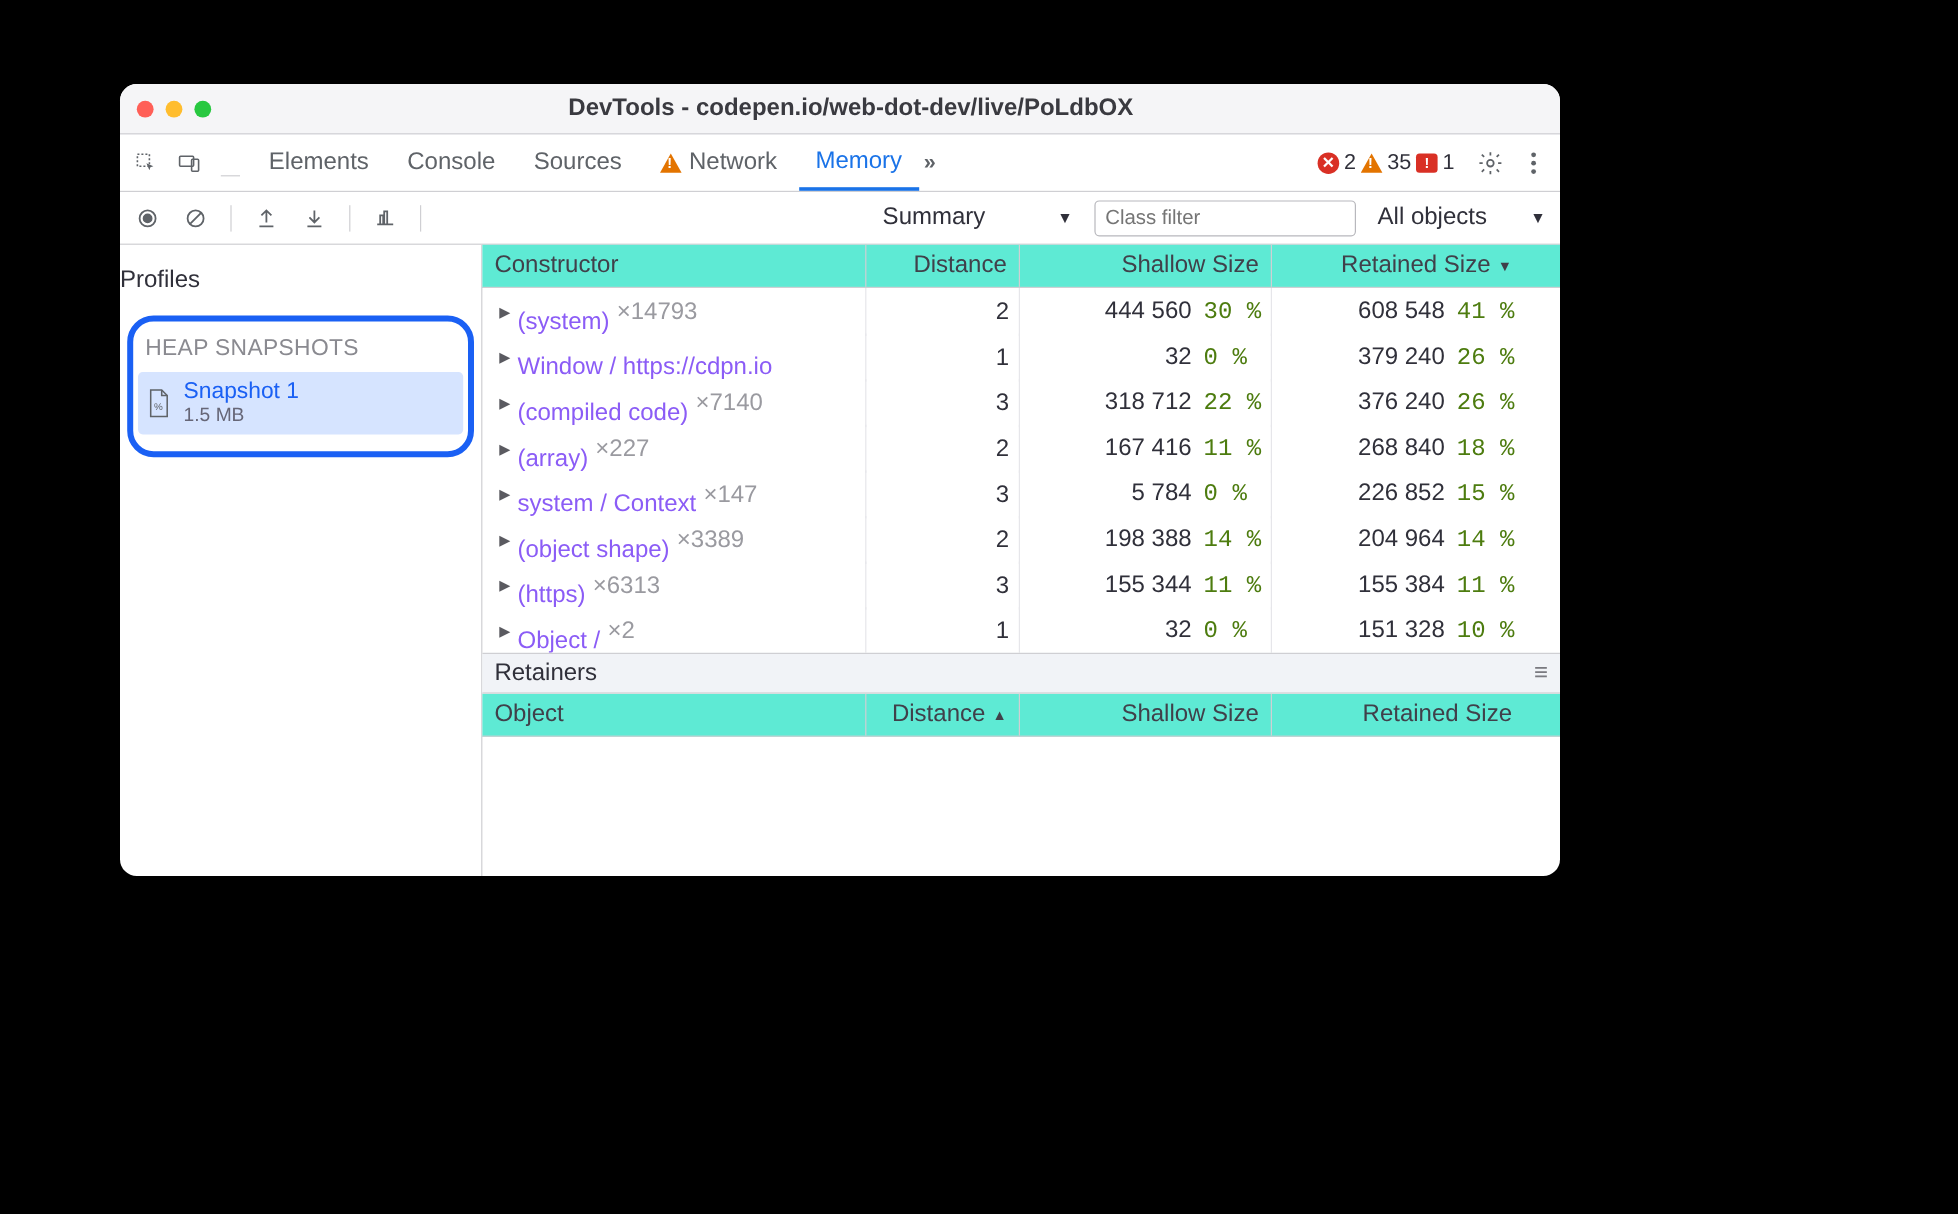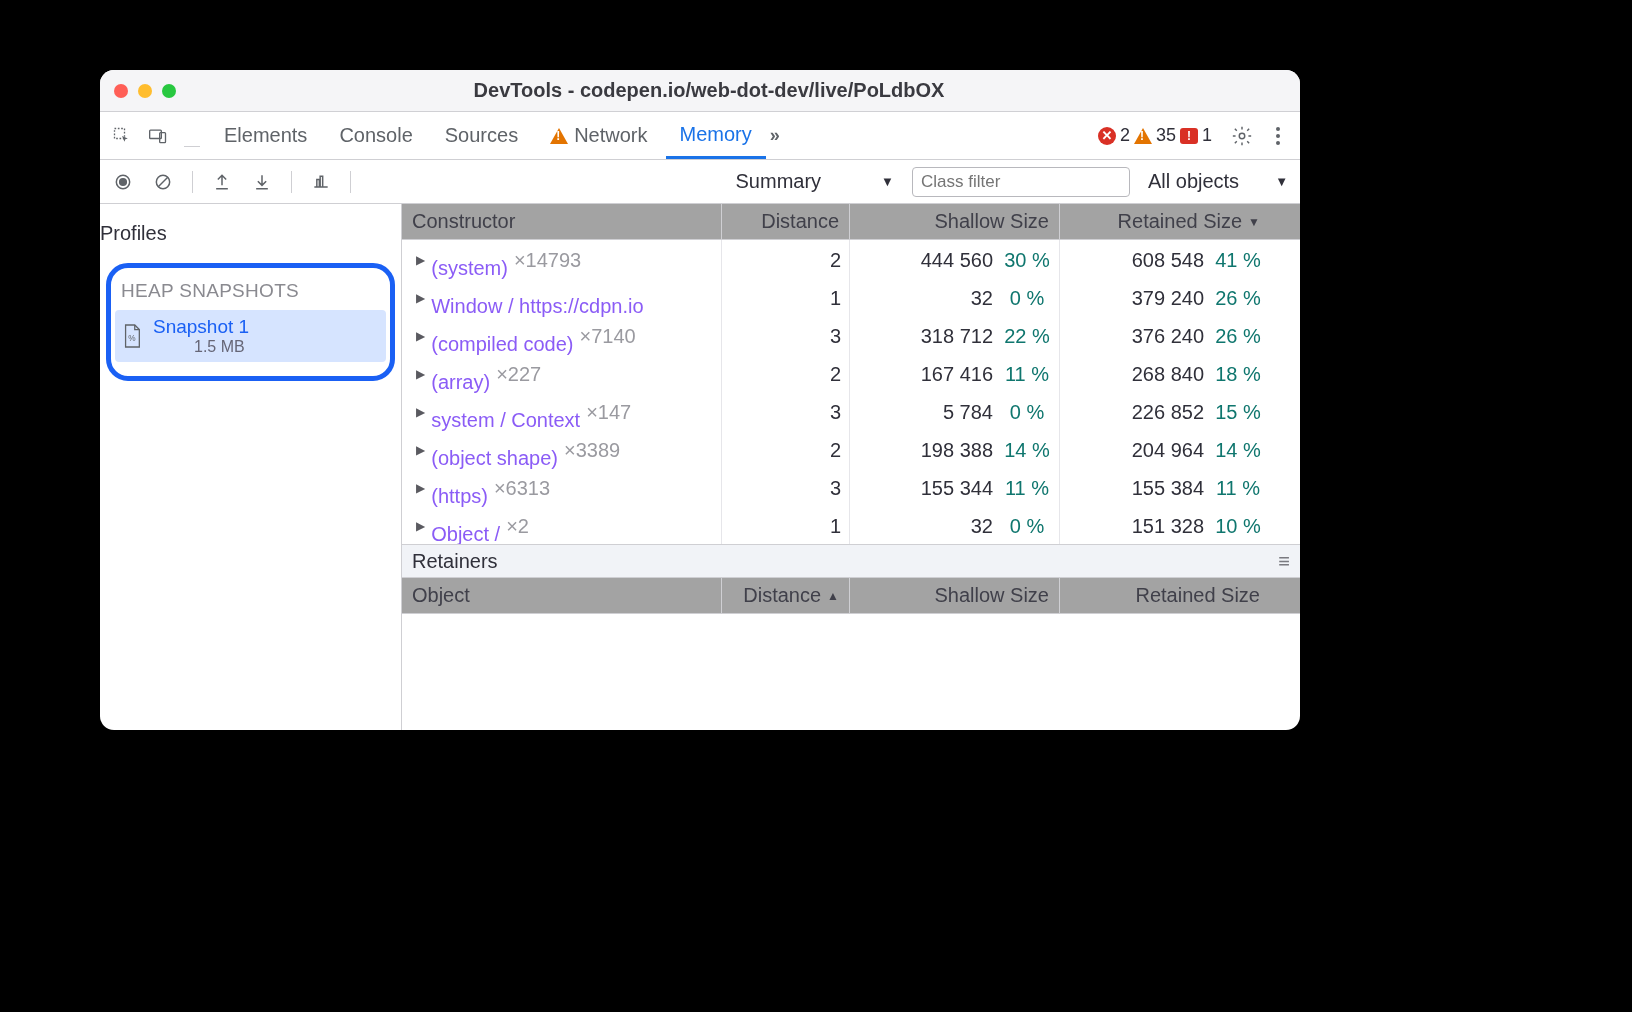--- a/index.html
+++ b/index.html
@@ -70,26 +70,26 @@
 .allobj { display:flex; align-items:center; gap:8px; }
 .content { flex:1; display:flex; min-height:0; }
 .sidebar { width:302px; border-right:1px solid #cfcfd3; padding-top:8px; }
 .profiles-hdr { font-size:20px; padding:10px 14px 10px 0; }
 .heap-section { margin:8px 6px 0 6px; border:5px solid #1a60f4; border-radius:22px; padding:8px 8px 14px 8px; position:relative; }
 .heap-label { color:#8a8a90; letter-spacing:0.3px; font-size:19px; padding:4px 2px 8px 2px; }
 .snapshot { display:flex; align-items:center; gap:10px; background:#d6e4ff; border-radius:4px; padding:6px 6px; margin:0 -4px; }
 .snapshot .fileicon { width:22px; height:26px; }
 .snapshot .fileicon svg { width:22px; height:26px; stroke:#5f6368; fill:none; stroke-width:1.4;}
 .snapshot .txt .name { color:#1a60f4; font-size:19px; }
-.snapshot .txt .size { color:#667; font-size:16px;margin-left:41px; }
+.snapshot .txt .size { color:#667; font-size:16px; }
 .main { flex:1; display:flex; flex-direction:column; min-width:0; }
 .grid-header, .ret-header {
   display:grid;
   grid-template-columns: 320px 128px 210px 210px;
-  background:#a3a3a3; border-bottom:1px solid #cfcfd3;
+  background:#5eead4; border-bottom:1px solid #cfcfd3;
   height:36px;
 }
 .gh-cell { display:flex; align-items:center; padding:0 10px; border-right:1px solid #cfcfd3; color:#40404a; }
 .gh-cell:last-child{ border-right:none; }
 .gh-cell.right { justify-content:flex-end; gap:6px;}
 .sort-ind { font-size:12px;}
 .rows { overflow:hidden; }
 .row {
   display:grid;
   grid-template-columns: 320px 128px 210px 210px;
@@ -97,21 +97,21 @@
   border-bottom: none;
 }
 .row .cell { display:flex; align-items:center; padding:0 8px; border-right:1px solid #e6e6ea; }
 .row .cell:last-child{ border-right:none; }
 .constructor { gap:6px; }
 .constructor .tri { font-size:12px; color:#5a5a60; margin-left:6px;}
 .constructor .name { color:#8b5cf6;margin-top:17px; }
 .constructor .count { color:#9a9aa0; }
 .numcell { justify-content:flex-end; font-variant-numeric: tabular-nums; }
 .sz { display:flex; align-items:baseline; justify-content:flex-end; width:100%; gap:10px; font-variant-numeric: tabular-nums;}
-.sz .pct { color:#0f766e; width:48px; text-align:center; }
+.sz .pct { color:#4d7c0f; width:48px; text-align:left;font-family:Liberation Mono, monospace; }
 .retainers-bar { height:34px; background:#f1f3f7; border-top:1px solid #cfcfd3; border-bottom:1px solid #cfcfd3; display:flex; align-items:center; padding:0 10px; position:relative;}
 .retainers-bar .menu { position:absolute; right:10px; color:#7a7a80; }
 .ret-body { flex:1; }
 .kebab { display:flex; flex-direction:column; gap:3px; align-items:center; justify-content:center; width:24px;}
 .kebab span{ width:4px; height:4px; border-radius:50%; background:#5f6368;}
 .chevrons { font-size:18px; color:#5f6368; font-weight:600;}
 </style>
 </head>
 <body>
 

